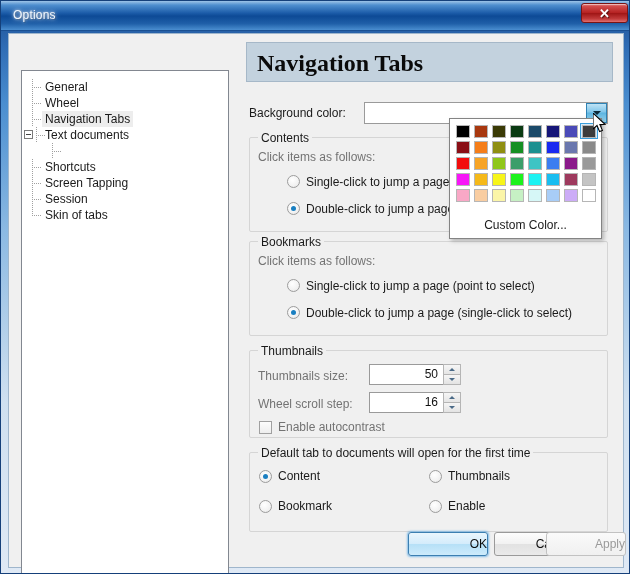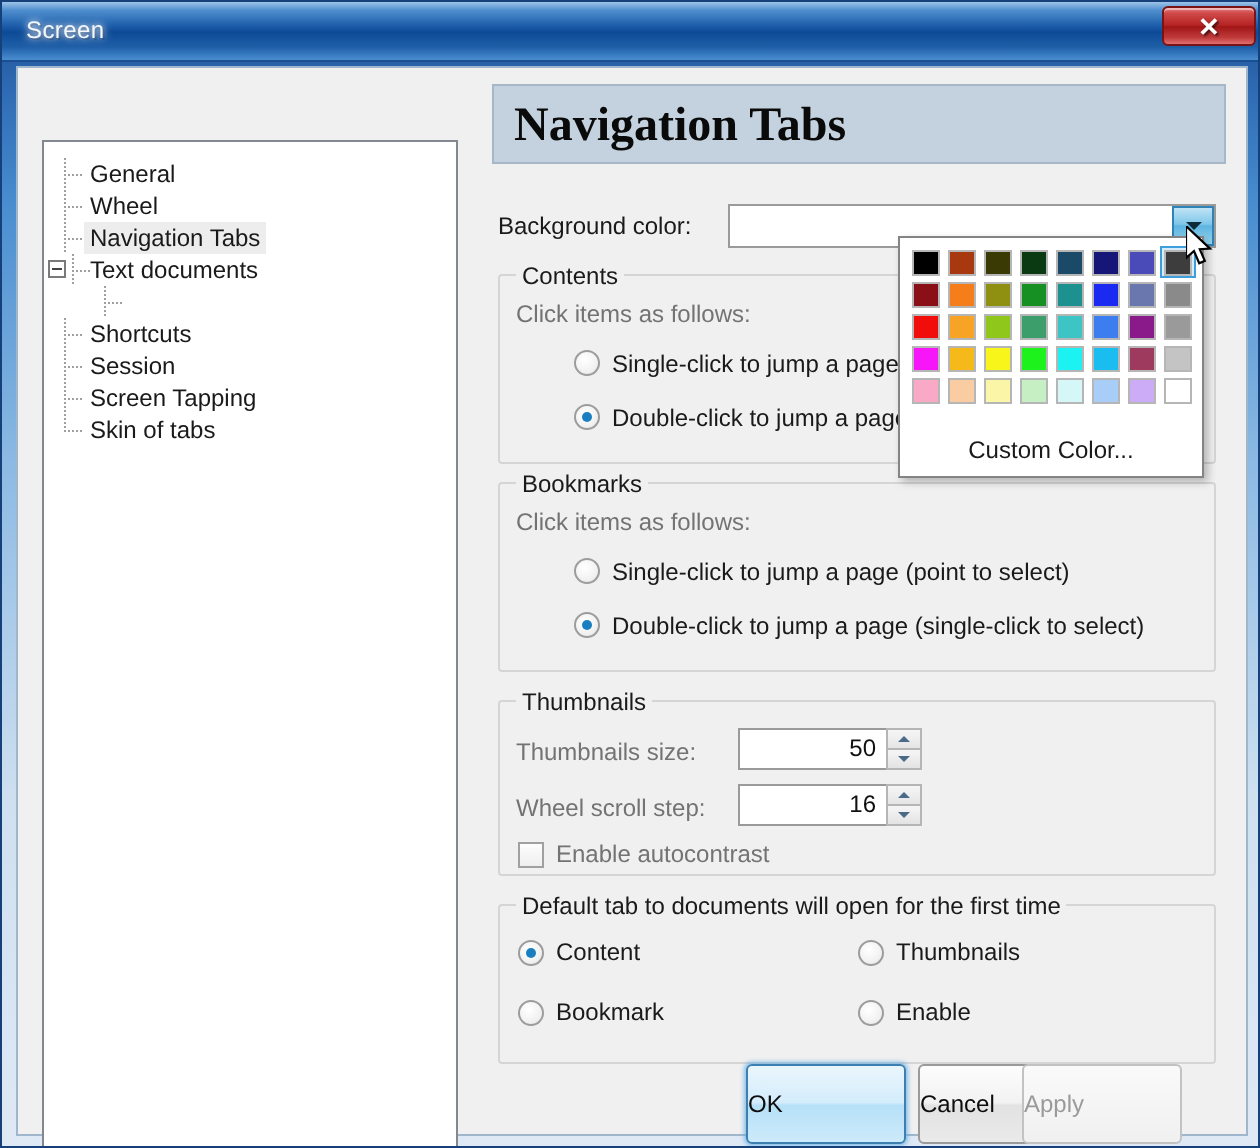--- a/index.html
+++ b/index.html
@@ -305,27 +305,28 @@
     width: 149px; height: 22px;
     text-align: center;
     font-size: 12px;
     color: #1a1a1a;
     line-height: 22px;
   }
 
   
   .btn {
     position: absolute;
-    height: 40px;
+    height: 24px;
     font-size: 12px;
     color: #0d0d0d;
-    display: flex; align-items: center; justify-content: flex-start;
+    display: flex; align-items: center; justify-content: flex-end;
     border-radius: 3px;
     background: linear-gradient(to bottom, #fdfdfd 0%, #f2f2f2 48%, #e2e2e2 52%, #eaeaea 100%);
     border: 1px solid #9a9a9a;
+    margin-left: 35px;
   }
   .btn.default {
     border: 1px solid #3c7fb1;
     background: linear-gradient(to bottom, #eaf6fd 0%, #d4ecfb 48%, #b6e0f7 52%, #cdebfb 100%);
     box-shadow: 0 0 2px 1px rgba(90,170,230,0.7);
   }
   .btn.disabled { color: #9a9a9a; border-color: #c2c2c2; background: linear-gradient(to bottom, #fafafa, #f0f0f0); }
 
   
   .cursor {
@@ -334,40 +335,40 @@
     z-index: 60;
     pointer-events: none;
   }
 </style>
 </head>
 <body>
 
 <div class="window">
 
   <div class="titlebar">
-    <div class="tb-title">Screen</div>
+    <div class="tb-title">Options</div>
     <div class="close-btn">
       <div class="x">✕</div>
     </div>
   </div>
 
   <div class="client">
 
     <div class="tree-panel">
       <div id="tree-host" style="position:absolute; left:0; top:8px; width:100%;">
           <div class="tree-item"><span class="tree-dots" style="left: 10px;"></span><span class="lbl" style="margin-left: 20px;">General</span></div>
           <div class="tree-item"><span class="tree-dots" style="left: 10px;"></span><span class="lbl" style="margin-left: 20px;">Wheel</span></div>
           <div class="tree-item selected"><span class="tree-dots" style="left: 10px;"></span><span class="lbl" style="margin-left: 20px;">Navigation Tabs</span></div>
           <div class="tree-item"><span class="expander" style="left: 2px;">
               <span class="h"></span>
             </span><span class="tree-dots" style="left: 14px; width: 8px;"></span><span class="lbl" style="margin-left: 20px;">Text documents</span></div>
           <div class="tree-item"><span class="tree-dots" style="left: 30px;"></span></div>
           <div class="tree-item"><span class="tree-dots" style="left: 10px;"></span><span class="lbl" style="margin-left: 20px;">Shortcuts</span></div>
+          <div class="tree-item"><span class="tree-dots" style="left: 10px;"></span><span class="lbl" style="margin-left: 20px;">Screen Tapping</span></div>
           <div class="tree-item"><span class="tree-dots" style="left: 10px;"></span><span class="lbl" style="margin-left: 20px;">Session</span></div>
-          <div class="tree-item"><span class="tree-dots" style="left: 10px;"></span><span class="lbl" style="margin-left: 20px;">Screen Tapping</span></div>
           <div class="tree-item"><span class="tree-dots last" style="left: 10px;"></span><span class="lbl" style="margin-left: 20px;">Skin of tabs</span></div>
         </div>
     </div>
 
     <div class="right-panel">
 
       <div class="page-header">
         <div class="ph-title">Navigation Tabs</div>
       </div>
 

